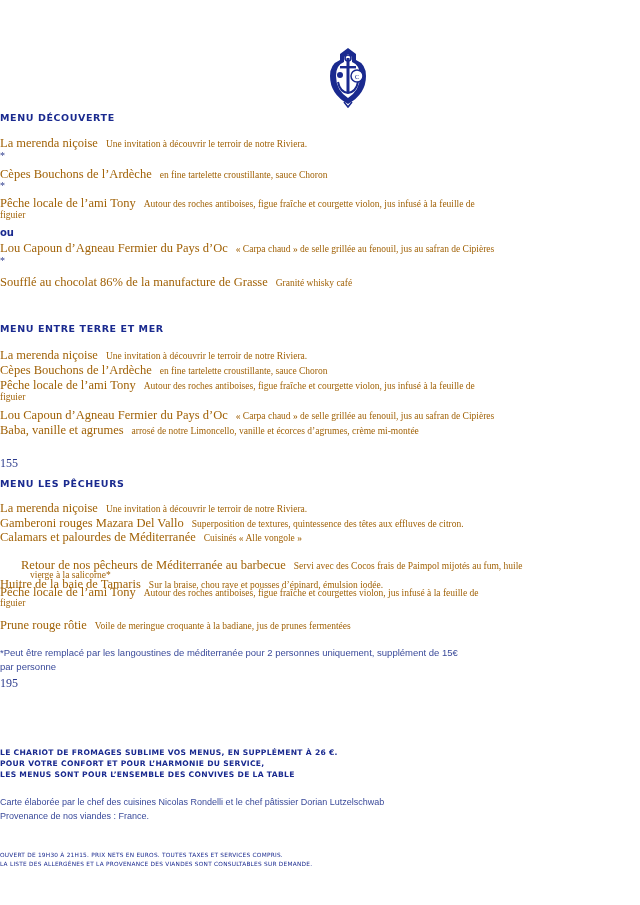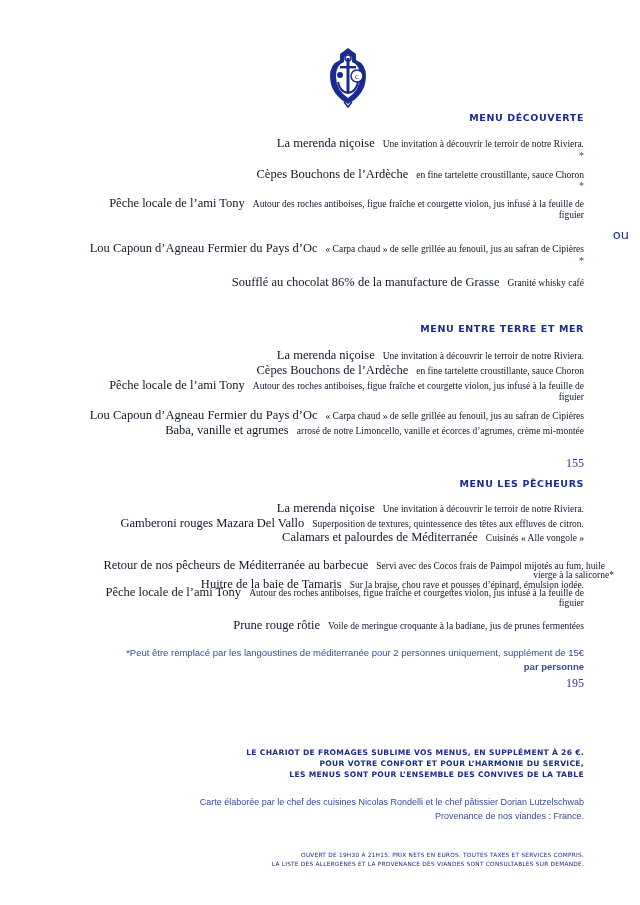--- a/index.html
+++ b/index.html
@@ -1,26 +1,26 @@
 <!DOCTYPE html>
 <html><head>
 <meta charset="utf-8">
 <style>
   html, body { margin:0; padding:0; background:#ffffff; }
   body { width:640px; height:905px; position:relative; overflow:hidden; color:#2b3a8c; }
   .page { position:absolute; left:0; top:0; width:640px; height:905px; }
   .logo { position:absolute; left:326px; top:46px; width:44px; height:62px; }
-  .center { position:absolute; left:0; width:584px; text-align:right; }
+  .center { position:absolute; left:0; width:584px; text-align:left; }
   .h { font-family:"DejaVu Sans", sans-serif; font-weight:bold; font-size:9.5px; color:#1a2a8f; letter-spacing:0.6px; }
-  .line { font-family:"Liberation Serif", serif; color:#0f172a; white-space:nowrap; }
+  .line { font-family:"Liberation Serif", serif; color:#a16207; white-space:nowrap; }
   .dish { font-size:12.5px; }
   .desc { font-size:9.5px; }
   .star { font-family:"Liberation Serif", serif; font-size:10px; color:#2b3a8c; }
   .price { font-family:"Liberation Serif", serif; font-size:12px; color:#2b3a8c; }
-  .ou { font-family:"DejaVu Sans", sans-serif; font-weight:normal; font-size:13px; color:#1a2a8f;padding-left:45px; }
+  .ou { font-family:"DejaVu Sans", sans-serif; font-weight:bold; font-size:10px; color:#1a2a8f; }
   .sans { font-family:"Liberation Sans", sans-serif; font-size:9.5px; color:#3a4a9a; }
   .notice { font-family:"DejaVu Sans", sans-serif; font-weight:bold; font-size:7.6px; color:#1a2a8f; letter-spacing:0.3px; line-height:11px; }
   .footer { font-family:"DejaVu Sans", sans-serif; font-size:5.8px; color:#1a2a8f; letter-spacing:0.25px; line-height:9px; }
 </style>
 </head>
 <body>
 
 <div class="page">
 
   <div class="logo">
@@ -116,21 +116,21 @@
     <span class="dish">Pêche locale de l’ami Tony</span>&nbsp;
     <span class="desc">Autour des roches antiboises, figue fraîche et courgettes violon, jus infusé à la feuille de</span>
   </div>
   <div class="center line desc" style="top:598px;">figuier</div>
   <div class="center line" style="top:615px;">
     <span class="dish">Prune rouge rôtie</span>&nbsp;
     <span class="desc">Voile de meringue croquante à la badiane, jus de prunes fermentées</span>
   </div>
 
   <div class="center sans" style="top:647px;">*Peut être remplacé par les langoustines de méditerranée pour 2 personnes uniquement, supplément de 15€</div>
-  <div class="center sans" style="top:661px;font-weight:bold;">par personne</div>
+  <div class="center sans" style="top:661px;">par personne</div>
   <div class="center price" style="top:676px;">195</div>
 
   <div class="center notice" style="top:747px;">
     <div>LE CHARIOT DE FROMAGES SUBLIME VOS MENUS, EN SUPPLÉMENT À 26 €.</div>
     <div>POUR VOTRE CONFORT ET POUR L’HARMONIE DU SERVICE,</div>
     <div>LES MENUS SONT POUR L’ENSEMBLE DES CONVIVES DE LA TABLE</div>
   </div>
 
   <div class="center sans" style="top:797px; font-size:9px;">Carte élaborée par le chef des cuisines Nicolas Rondelli et le chef pâtissier Dorian Lutzelschwab</div>
   <div class="center sans" style="top:811px; font-size:9px;">Provenance de nos viandes : France.</div>

